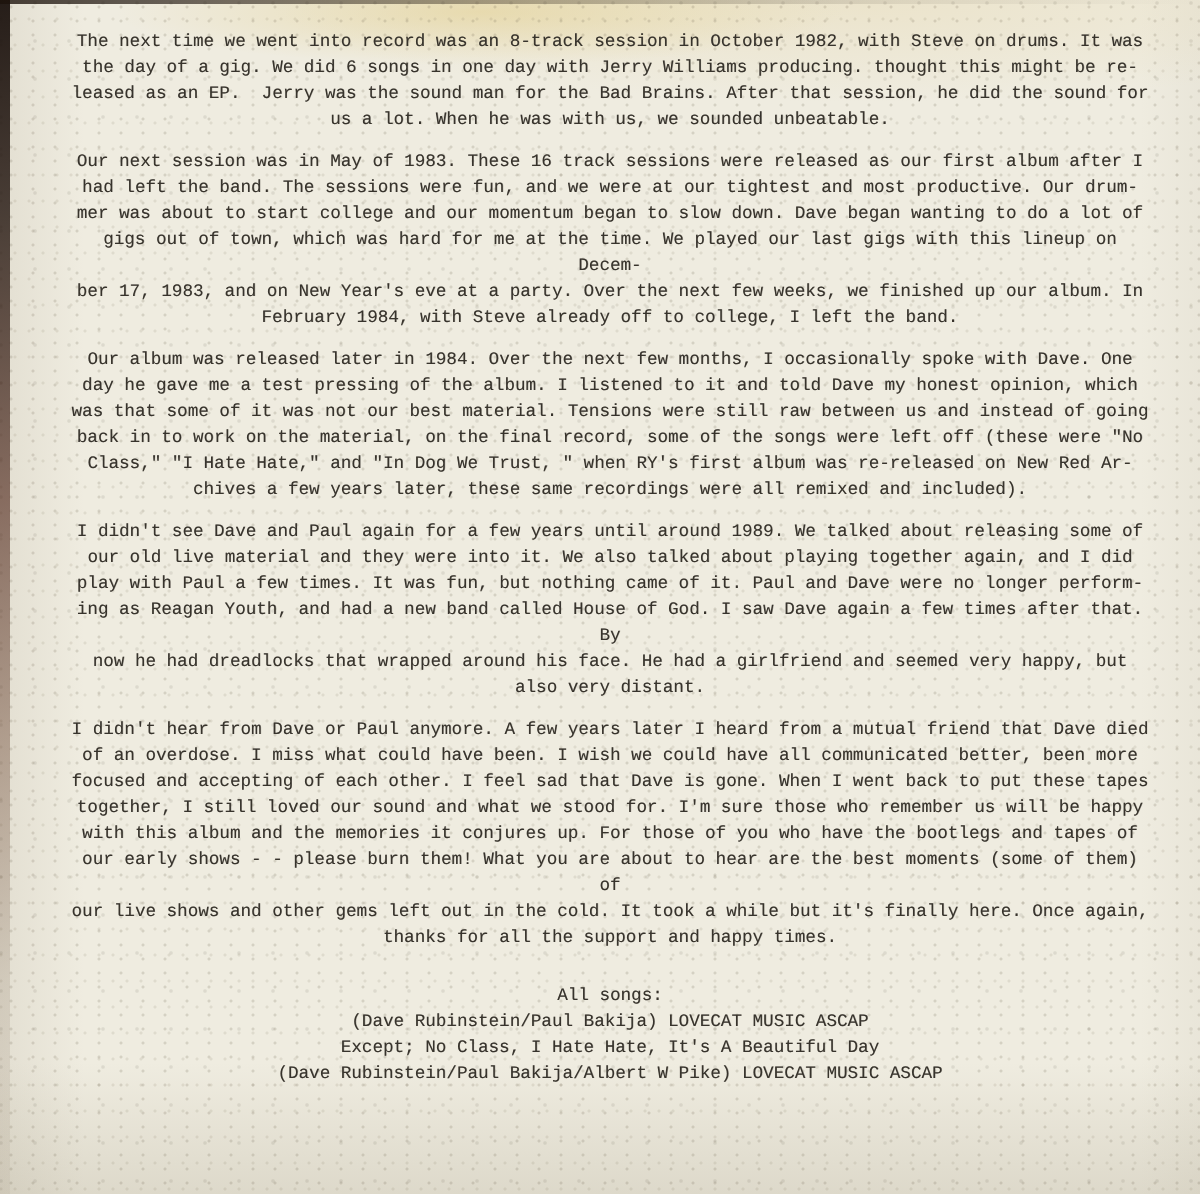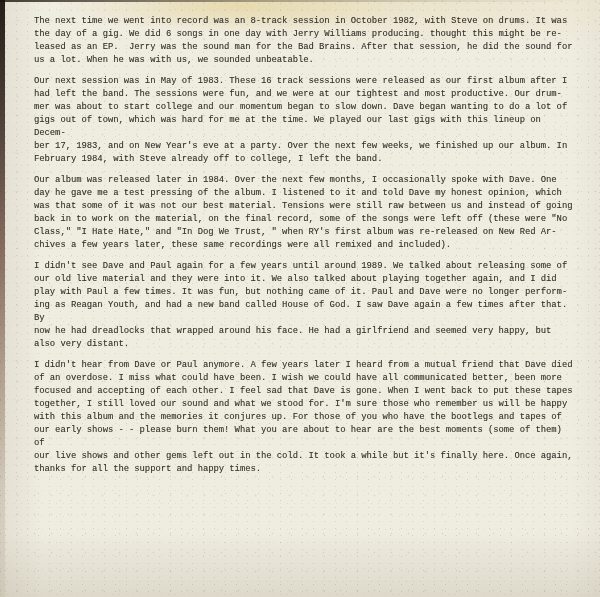--- a/index.html
+++ b/index.html
@@ -73,20 +73,21 @@
     padding: 15px 24px 0 34px;
     z-index: 5;
     font-size: 8.8px;
     line-height: 13px;
     letter-spacing: 0;
   }
   .para {
     margin: 0 0 8px 0;
     white-space: pre-wrap;
     text-shadow: 0.2px 0.2px 0 rgba(54,50,44,0.38);
+    text-align: center;
   }
   .signature {
     margin-bottom: 0;
   }
   .credits {
     margin-top: 16px;
   }
 </style>
 </head>
 <body>
@@ -118,14 +119,18 @@
 now he had dreadlocks that wrapped around his face. He had a girlfriend and seemed very happy, but
 also very distant.</p>
     <p class="para">I didn't hear from Dave or Paul anymore. A few years later I heard from a mutual friend that Dave died
 of an overdose. I miss what could have been. I wish we could have all communicated better, been more
 focused and accepting of each other. I feel sad that Dave is gone. When I went back to put these tapes
 together, I still loved our sound and what we stood for. I'm sure those who remember us will be happy
 with this album and the memories it conjures up. For those of you who have the bootlegs and tapes of
 our early shows - - please burn them! What you are about to hear are the best moments (some of them) of
 our live shows and other gems left out in the cold. It took a while but it's finally here. Once again,
 thanks for all the support and happy times.</p>
+    <p class="para credits">All songs:
+(Dave Rubinstein/Paul Bakija) LOVECAT MUSIC ASCAP
+Except; No Class, I Hate Hate, It's A Beautiful Day
+(Dave Rubinstein/Paul Bakija/Albert W Pike) LOVECAT MUSIC ASCAP</p>
   </div>
 </div>
 
 </body></html>

